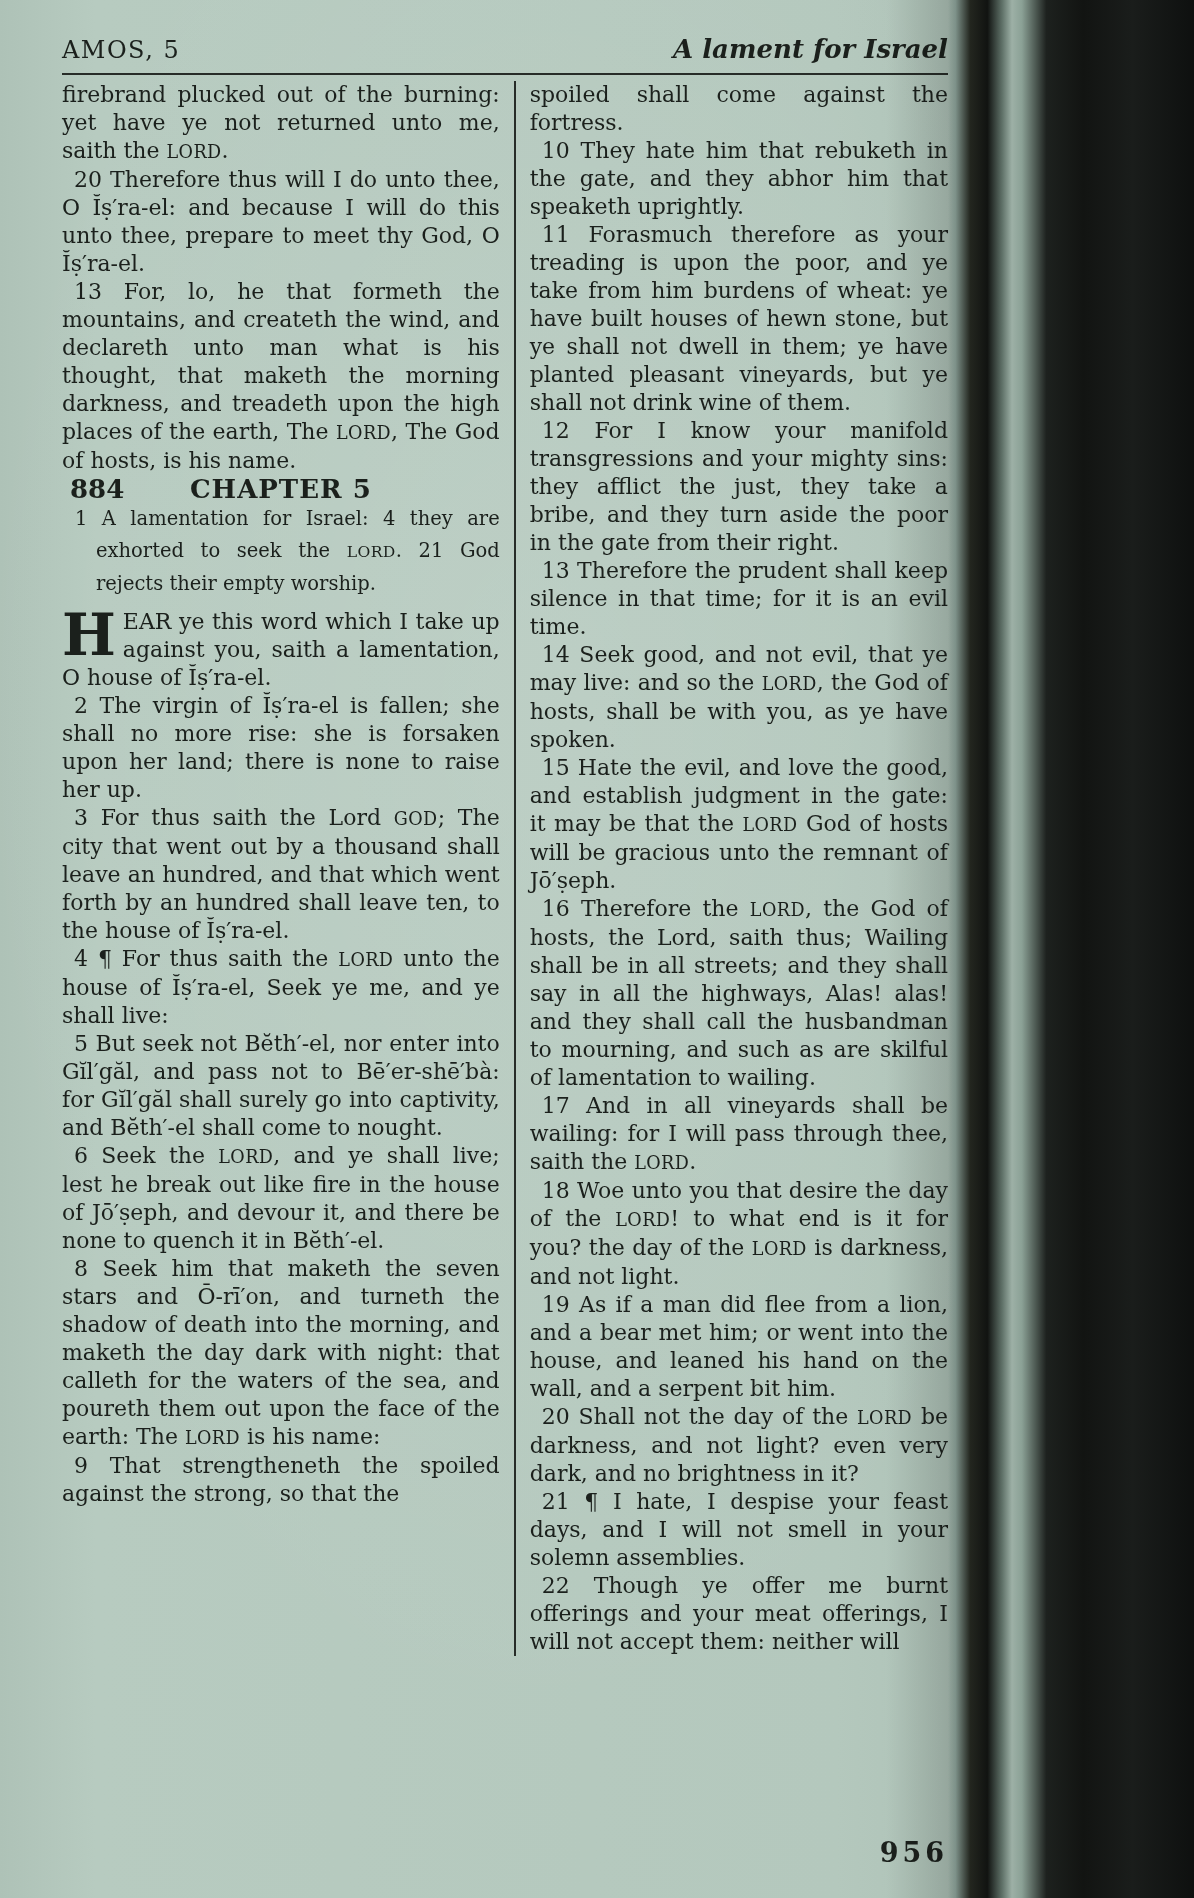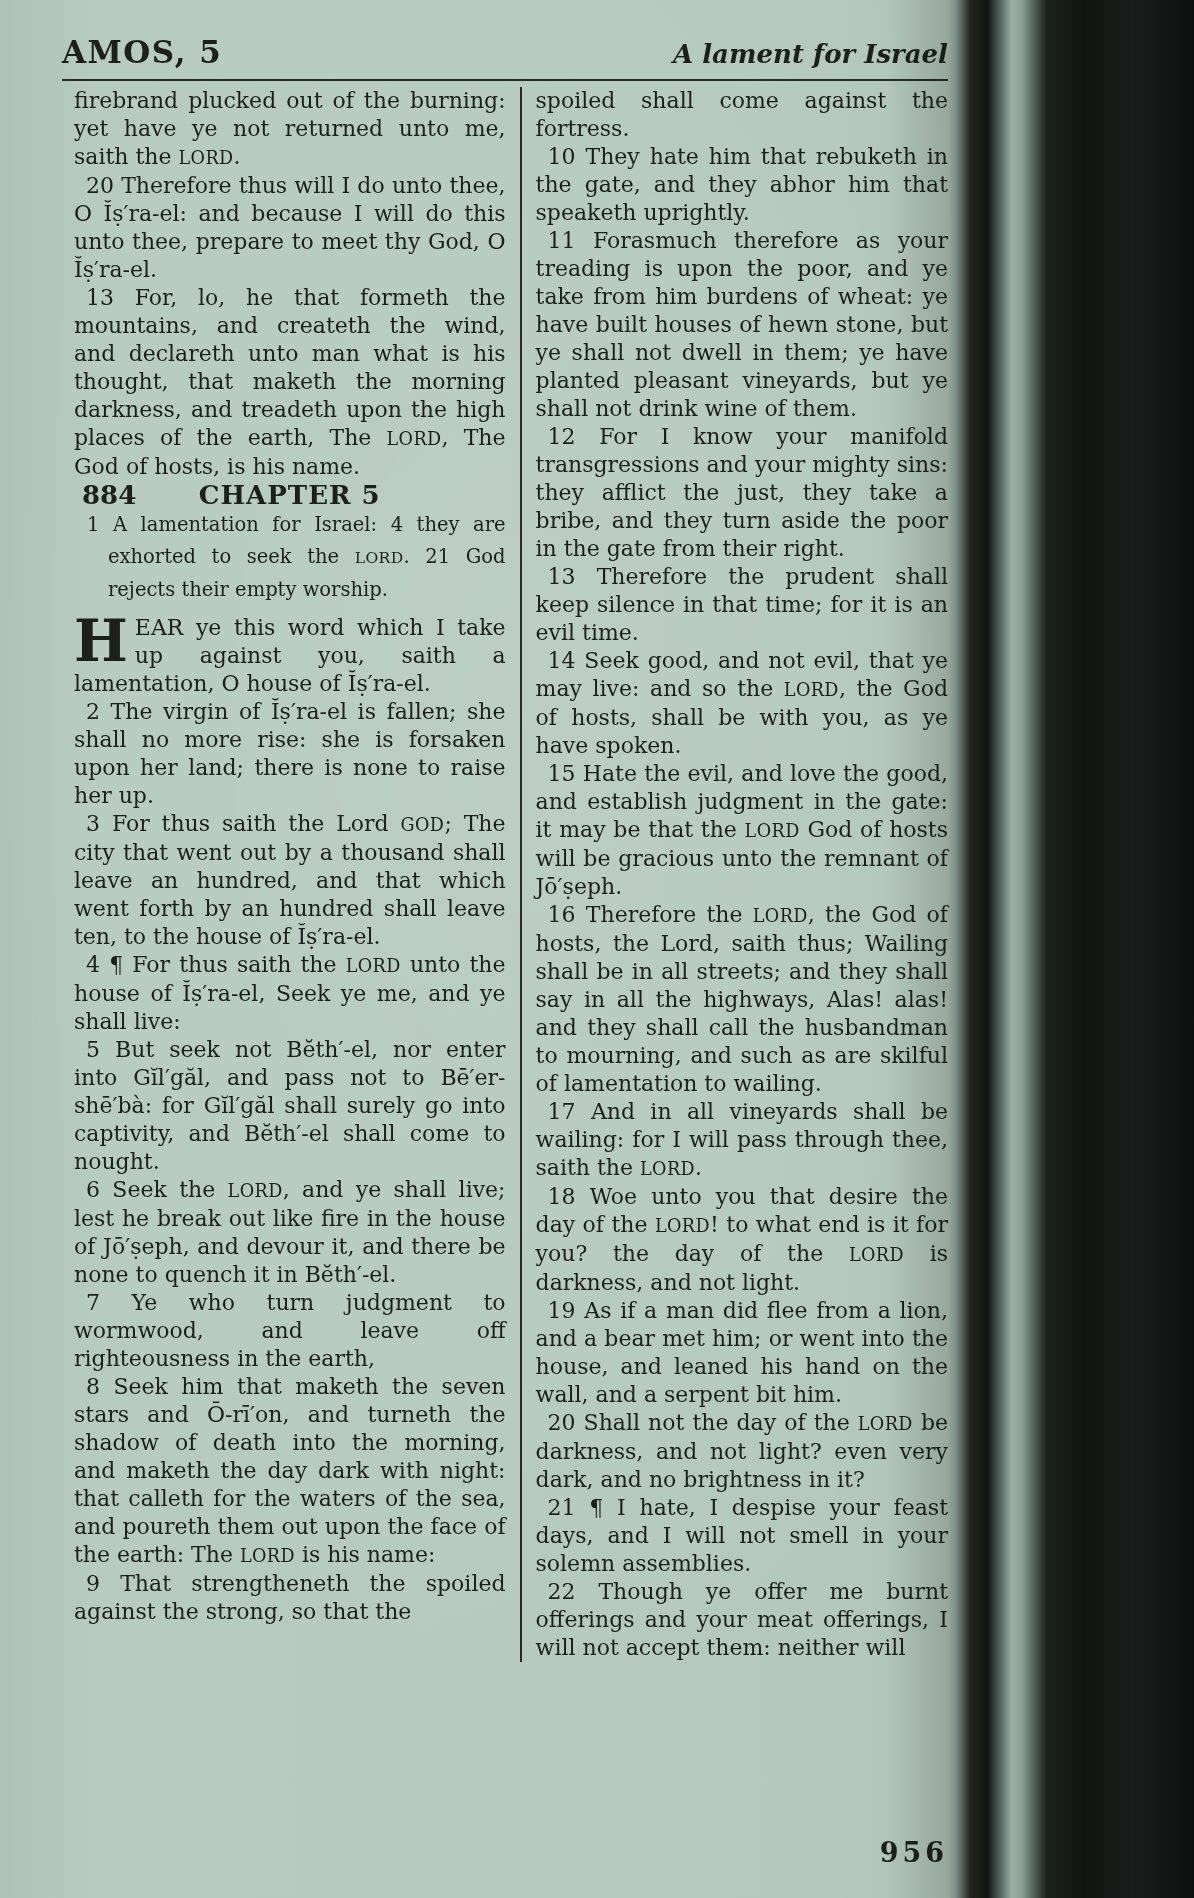--- a/index.html
+++ b/index.html
@@ -31,26 +31,26 @@
   }
   .content {
     position: absolute; left: 62px; top: 34px; width: 886px;
   }
   .header {
     display: flex; justify-content: space-between; align-items: baseline;
     border-bottom: 2px solid #272c28;
     padding-bottom: 9px;
   }
   .book-title {
-    font-size: 31px; font-weight: bold; letter-spacing: 1.5px;
+    font-size: 24px; font-weight: normal; letter-spacing: 1.5px;
   }
   .running-head {
     font-size: 26px; font-weight: bold; font-style: italic;
   }
-  .columns { display: flex; margin-top: 6px; margin-left: 12px; }
+  .columns { display: flex; margin-top: 6px; }
   .col { font-size: 22px; line-height: 28px; text-align: justify; }
   .col p { margin: 0; }
   .col-left  { width: 452px; padding-right: 14px; }
   .col-right { width: 432px; padding-left: 14px; border-left: 2px solid #272c28; }
   .verse { text-indent: 12px; }
   .cont  { text-indent: 0; }
   .dropv { text-indent: 0; }
   .it { }
   .sc { font-size: 0.80em; letter-spacing: 0.4px; }
   .drop-cap {
@@ -91,21 +91,20 @@
           <p class="verse"><span>20 Therefore thus will I do unto thee, O Ĭṣ′ra-el: </span><span class="it">and</span><span> because I will do this unto thee, prepare to meet thy God, O Ĭṣ′ra-el.</span></p>
           <p class="verse"><span>13 For, lo, he that formeth the mountains, and createth the wind, and declareth unto man what </span><span class="it">is</span><span> his thought, that maketh the morning darkness, and treadeth upon the high places of the earth, The </span><span class="sc">LORD</span><span>, The God of hosts, </span><span class="it">is</span><span> his name.</span></p>
           <p class="chapter-heading"><span class="ch-num">884</span><span>CHAPTER 5</span></p>
           <p class="summary"><span>1 </span><span class="it">A lamentation for Israel: </span><span>4 </span><span class="it">they are exhorted to seek the </span><span class="it sc">LORD</span><span class="it">. </span><span>21 </span><span class="it">God rejects their empty worship.</span></p>
           <p class="dropv"><span class="drop-cap">H</span><span>EAR ye this word which I take up against you, </span><span class="it">saith</span><span> a lamentation, O house of Ĭṣ′ra-el.</span></p>
           <p class="verse"><span>2 The virgin of Ĭṣ′ra-el is fallen; she shall no more rise: she is forsaken upon her land; </span><span class="it">there is</span><span> none to raise her up.</span></p>
           <p class="verse"><span>3 For thus saith the Lord </span><span class="sc">GOD</span><span>; The city that went out </span><span class="it">by</span><span> a thousand shall leave an hundred, and that which went forth </span><span class="it">by</span><span> an hundred shall leave ten, to the house of Ĭṣ′ra-el.</span></p>
           <p class="verse"><span>4 ¶ For thus saith the </span><span class="sc">LORD</span><span> unto the house of Ĭṣ′ra-el, Seek ye me, and ye shall live:</span></p>
           <p class="verse"><span>5 But seek not Bĕth′-el, nor enter into Gĭl′găl, and pass not to Bē′er-shē′bà: for Gĭl′găl shall surely go into captivity, and Bĕth′-el shall come to nought.</span></p>
           <p class="verse"><span>6 Seek the </span><span class="sc">LORD</span><span>, and ye shall live; lest he break out like fire in the house of Jō′ṣeph, and devour </span><span class="it">it</span><span>, and </span><span class="it">there be</span><span> none to quench </span><span class="it">it</span><span> in Bĕth′-el.</span></p>
-          <p class="verse"><span>7 Ye who turn judgment to wormwood, and leave off righteousness in the earth,</span></p>
           <p class="verse"><span>8 </span><span class="it">Seek him</span><span> that maketh the seven stars and Ō-rī′on, and turneth the shadow of death into the morning, and maketh the day dark with night: that calleth for the waters of the sea, and poureth them out upon the face of the earth: The </span><span class="sc">LORD</span><span> </span><span class="it">is</span><span> his name:</span></p>
           <p class="verse"><span>9 That strengtheneth the spoiled against the strong, so that the</span></p>
         </div>
       <div class="col col-right">
           <p class="cont"><span>spoiled shall come against the fortress.</span></p>
           <p class="verse"><span>10 They hate him that rebuketh in the gate, and they abhor him that speaketh uprightly.</span></p>
           <p class="verse"><span>11 Forasmuch therefore as your treading </span><span class="it">is</span><span> upon the poor, and ye take from him burdens of wheat: ye have built houses of hewn stone, but ye shall not dwell in them; ye have planted pleasant vineyards, but ye shall not drink wine of them.</span></p>
           <p class="verse"><span>12 For I know your manifold transgressions and your mighty sins: they afflict the just, they take a bribe, and they turn aside the poor in the gate </span><span class="it">from their right</span><span>.</span></p>
           <p class="verse"><span>13 Therefore the prudent shall keep silence in that time; for it </span><span class="it">is</span><span> an evil time.</span></p>
           <p class="verse"><span>14 Seek good, and not evil, that ye may live: and so the </span><span class="sc">LORD</span><span>, the God of hosts, shall be with you, as ye have spoken.</span></p>

